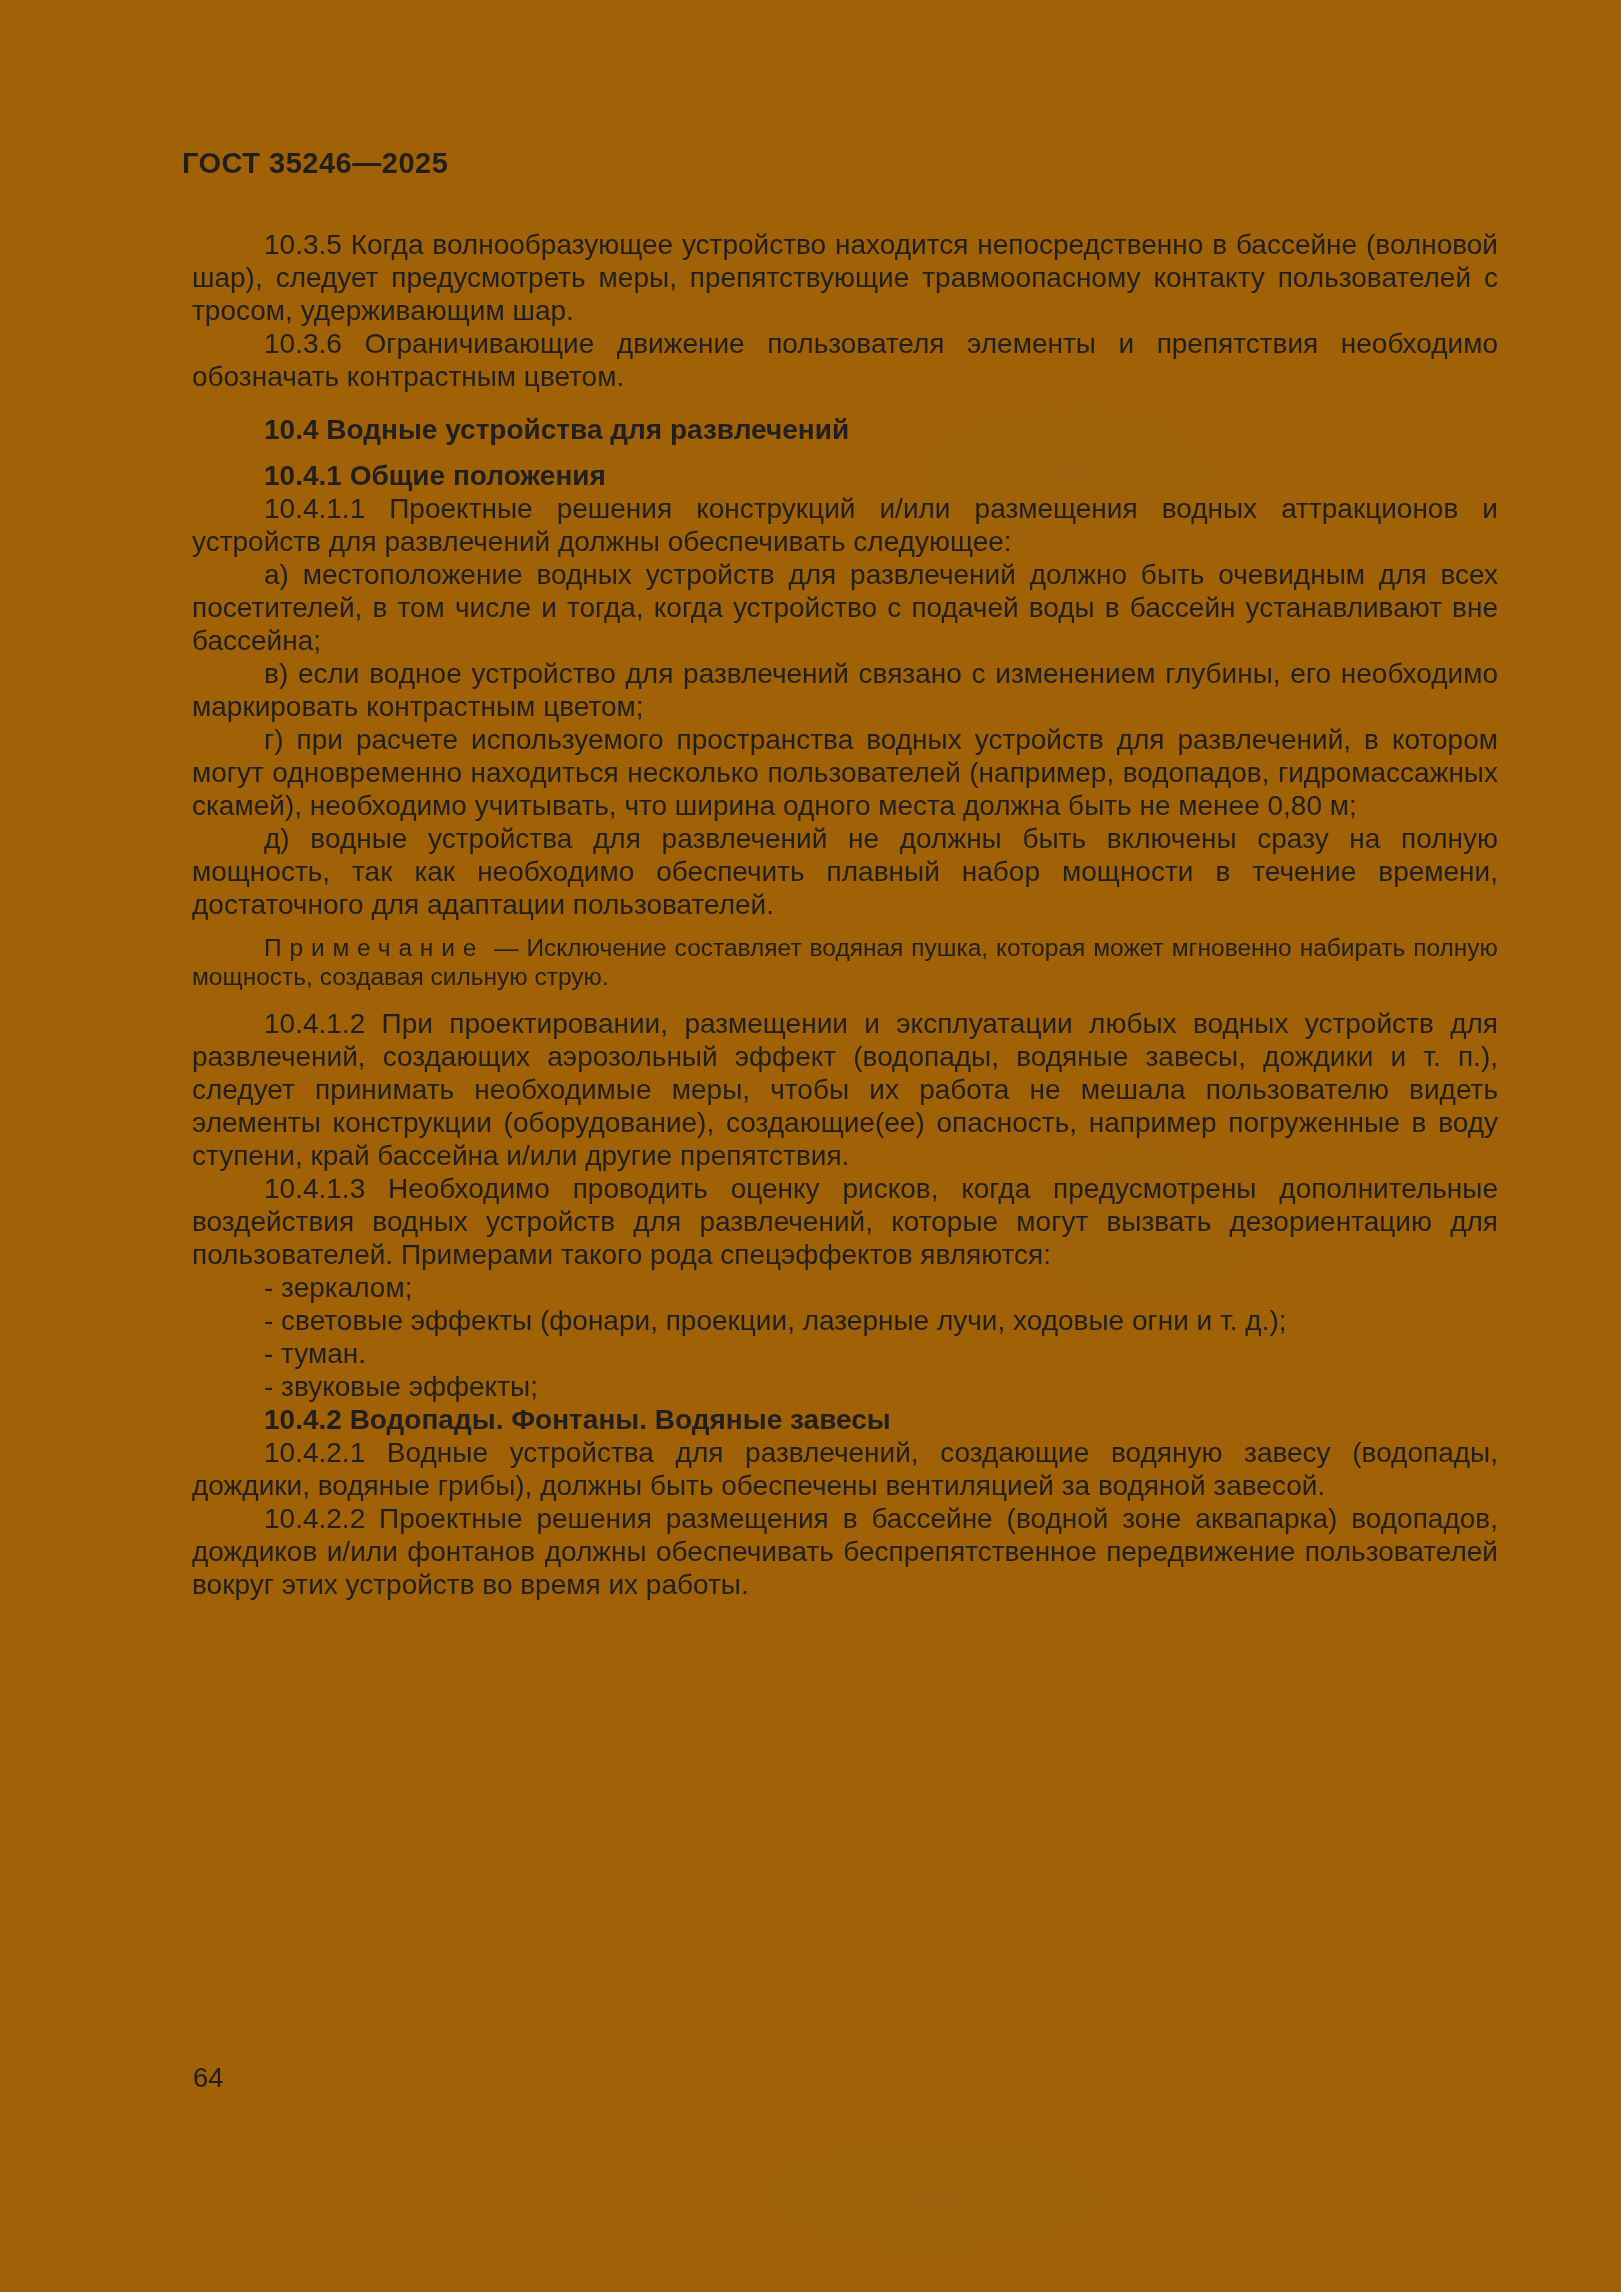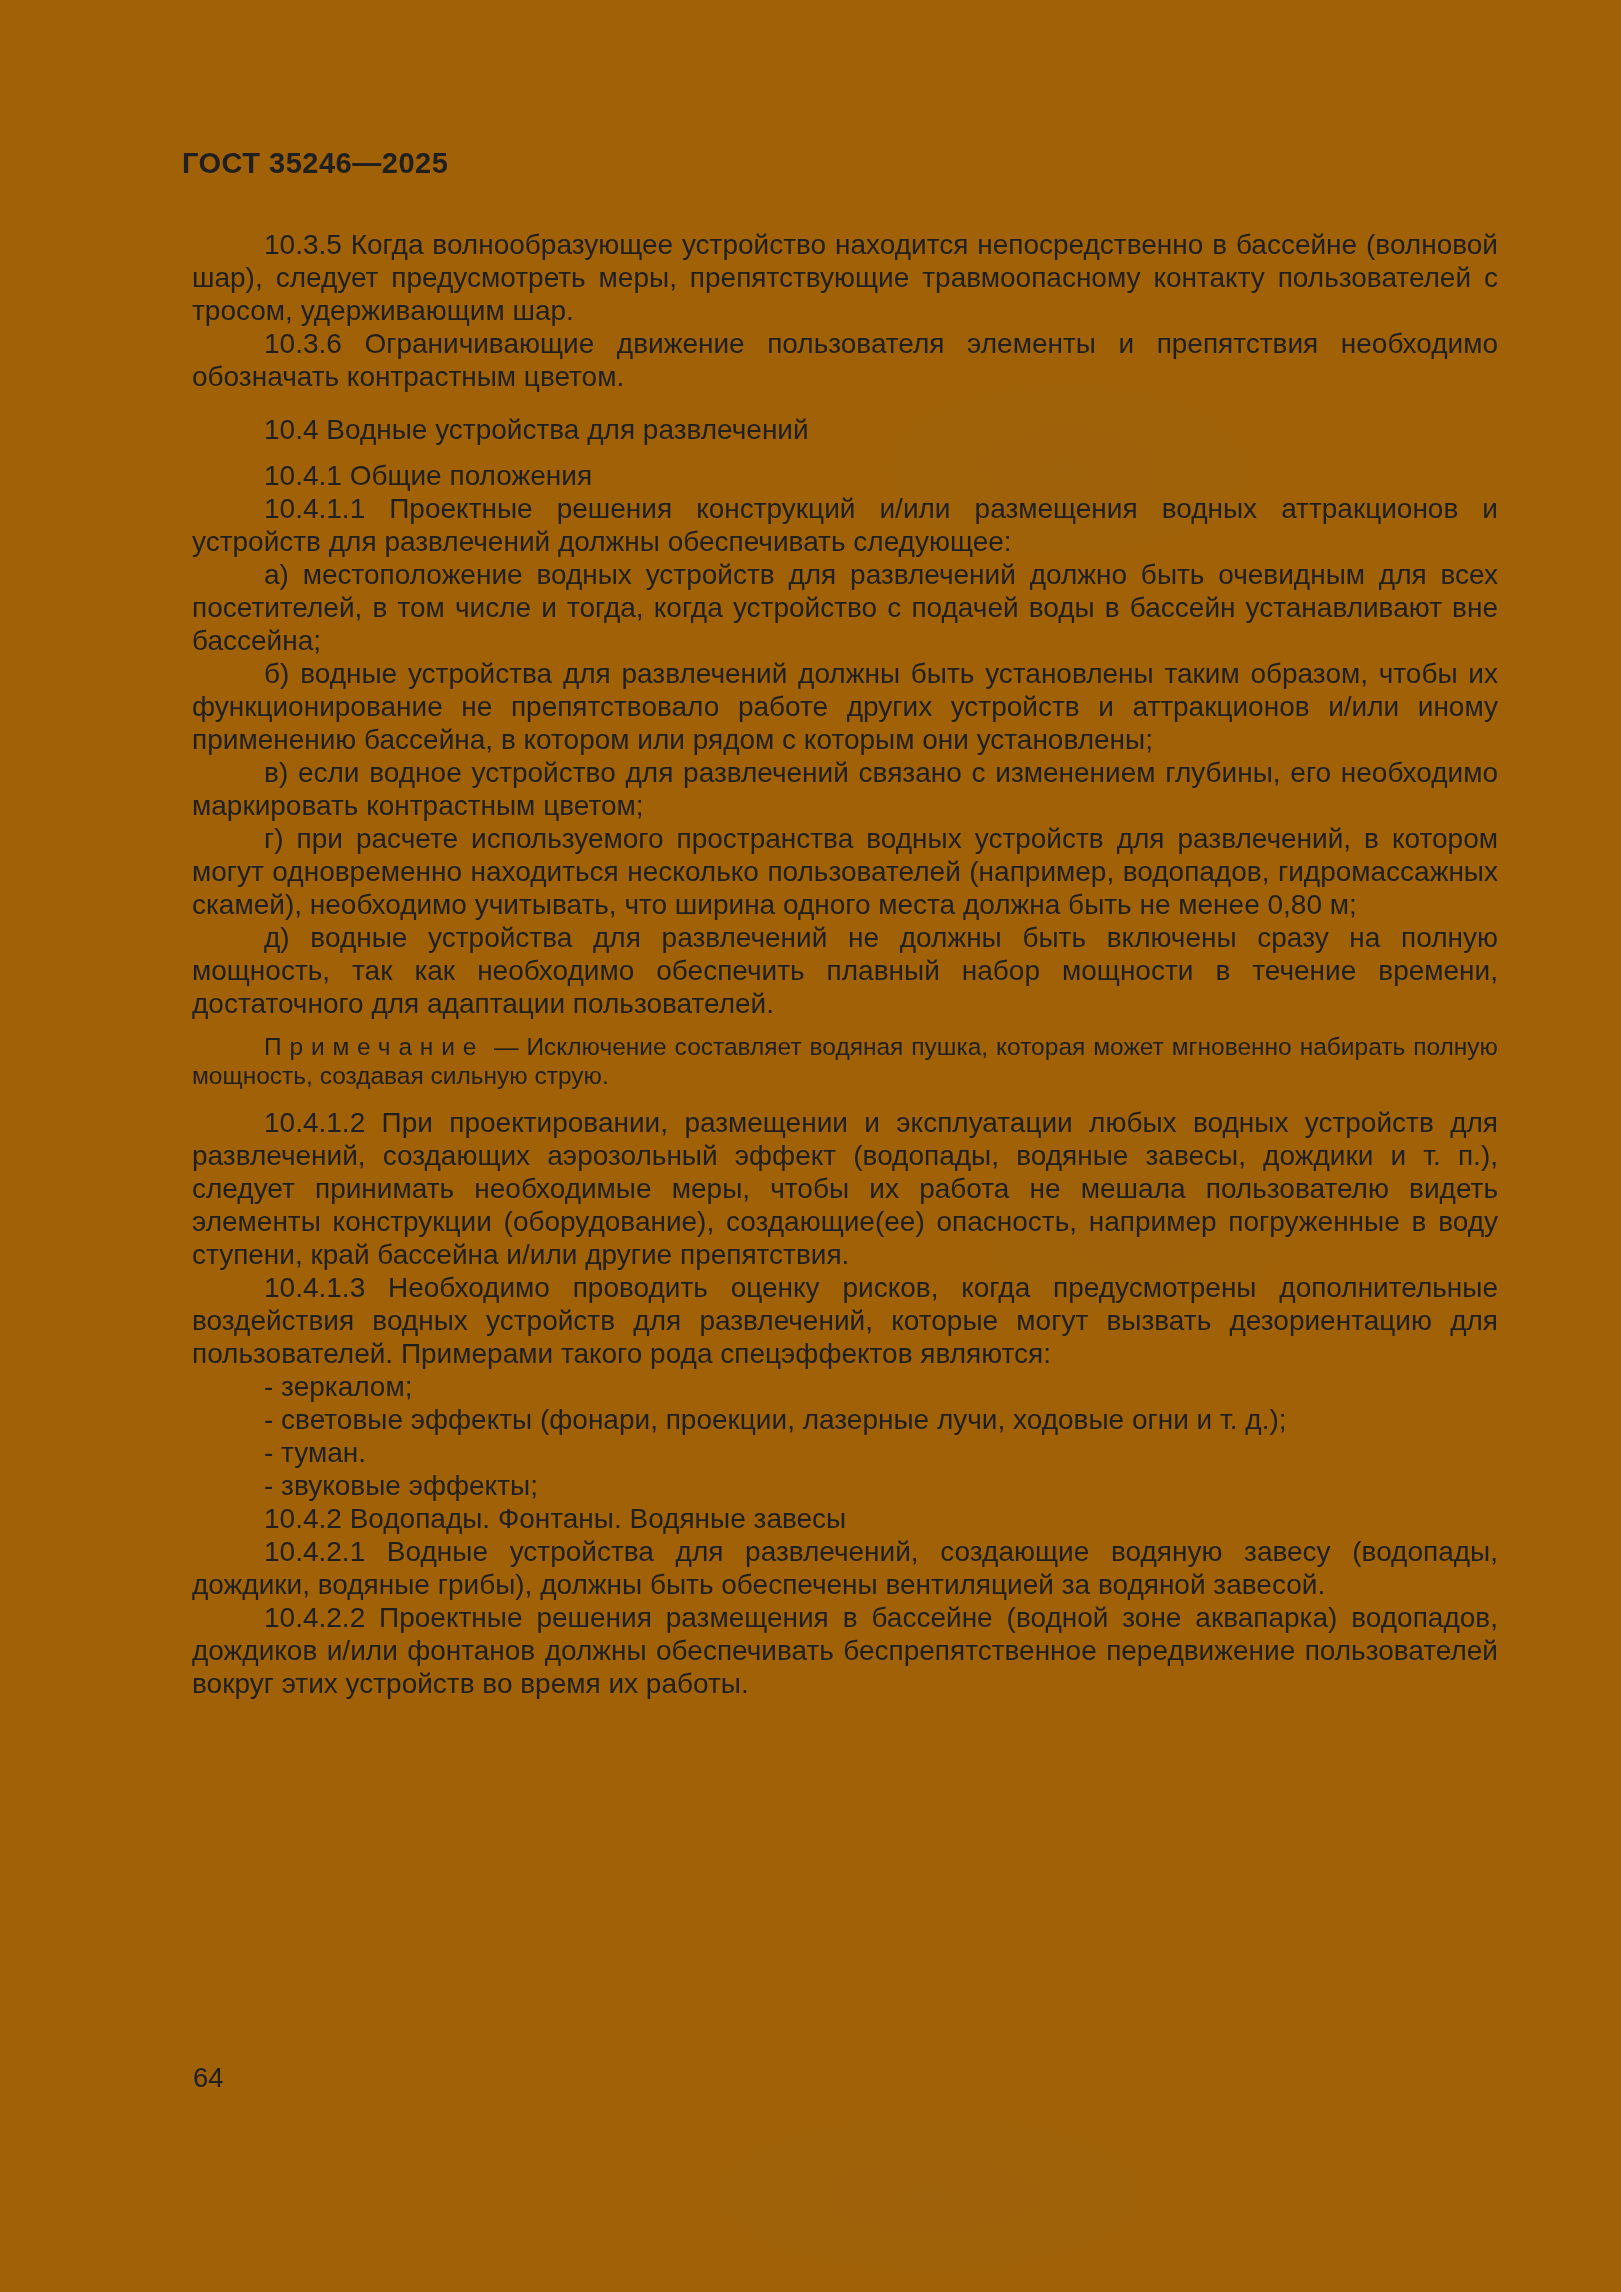--- a/index.html
+++ b/index.html
@@ -33,21 +33,21 @@
     width: 1306px;
     font-size: 28px;
     line-height: 33px;
     text-align: justify;
   }
   .content p {
     margin: 0;
     text-indent: 72px;
   }
   .heading {
-    font-weight: 400;
+    font-weight: 700;
   }
   .h-major { margin-top: 19.6px !important; }
   .h-sub   { margin-top: 13.7px !important; }
   .note {
     font-size: 24.5px;
     line-height: 29px;
     margin-top: 11.8px !important;
     margin-bottom: 15.7px !important;
   }
   .note-label { letter-spacing: 0.32em; }
@@ -88,21 +88,20 @@
     <p>10.3.6 Ограничивающие движение пользователя элементы и препятствия необходимо обозначать контрастным цветом.</p>
 
     <p class="heading h-major">10.4 Водные устройства для развлечений</p>
 
     <p class="heading h-sub">10.4.1 Общие положения</p>
 
     <p>10.4.1.1 Проектные решения конструкций и/или размещения водных аттракционов и устройств для развлечений должны обеспечивать следующее:</p>
 
     <p>а) местоположение водных устройств для развлечений должно быть очевидным для всех посетителей, в том числе и тогда, когда устройство с подачей воды в бассейн устанавливают вне бассейна;</p>
 
-    <p>б) водные устройства для развлечений должны быть установлены таким образом, чтобы их функционирование не препятствовало работе других устройств и аттракционов и/или иному применению бассейна, в котором или рядом с которым они установлены;</p>
 
     <p>в) если водное устройство для развлечений связано с изменением глубины, его необходимо маркировать контрастным цветом;</p>
 
     <p>г) при расчете используемого пространства водных устройств для развлечений, в котором могут одновременно находиться несколько пользователей (например, водопадов, гидромассажных скамей), необходимо учитывать, что ширина одного места должна быть не менее 0,80 м;</p>
 
     <p>д) водные устройства для развлечений не должны быть включены сразу на полную мощность, так как необходимо обеспечить плавный набор мощности в течение времени, достаточного для адаптации пользователей.</p>
 
     <p class="note"><span class="note-label">Примечание</span><span class="note-text">— Исключение составляет водяная пушка, которая может мгновенно набирать полную мощность, создавая сильную струю.</span></p>
 
     <p>10.4.1.2 При проектировании, размещении и эксплуатации любых водных устройств для развлечений, создающих аэрозольный эффект (водопады, водяные завесы, дождики и т. п.), следует принимать необходимые меры, чтобы их работа не мешала пользователю видеть элементы конструкции (оборудование), создающие(ее) опасность, например погруженные в воду ступени, край бассейна и/или другие препятствия.</p>

